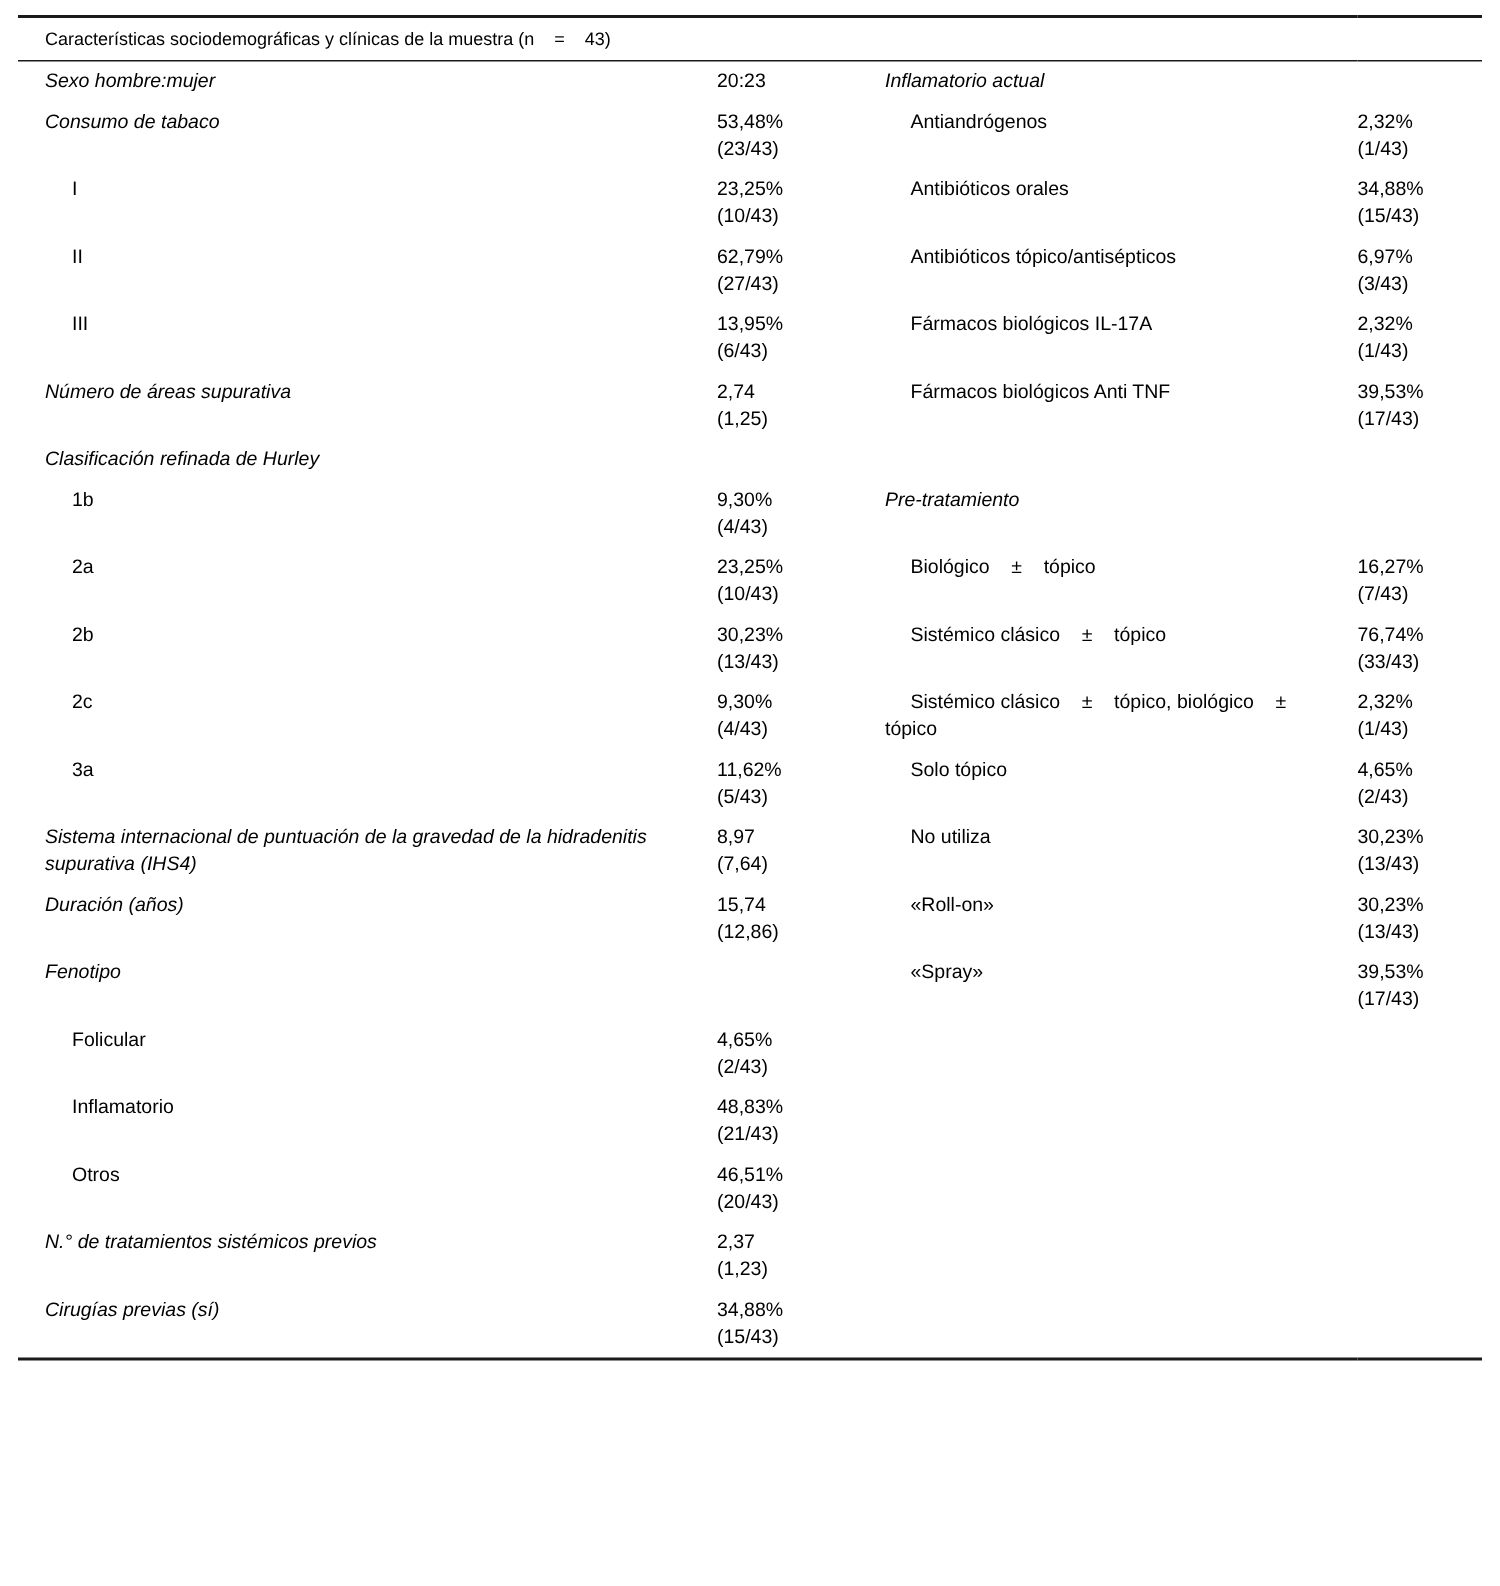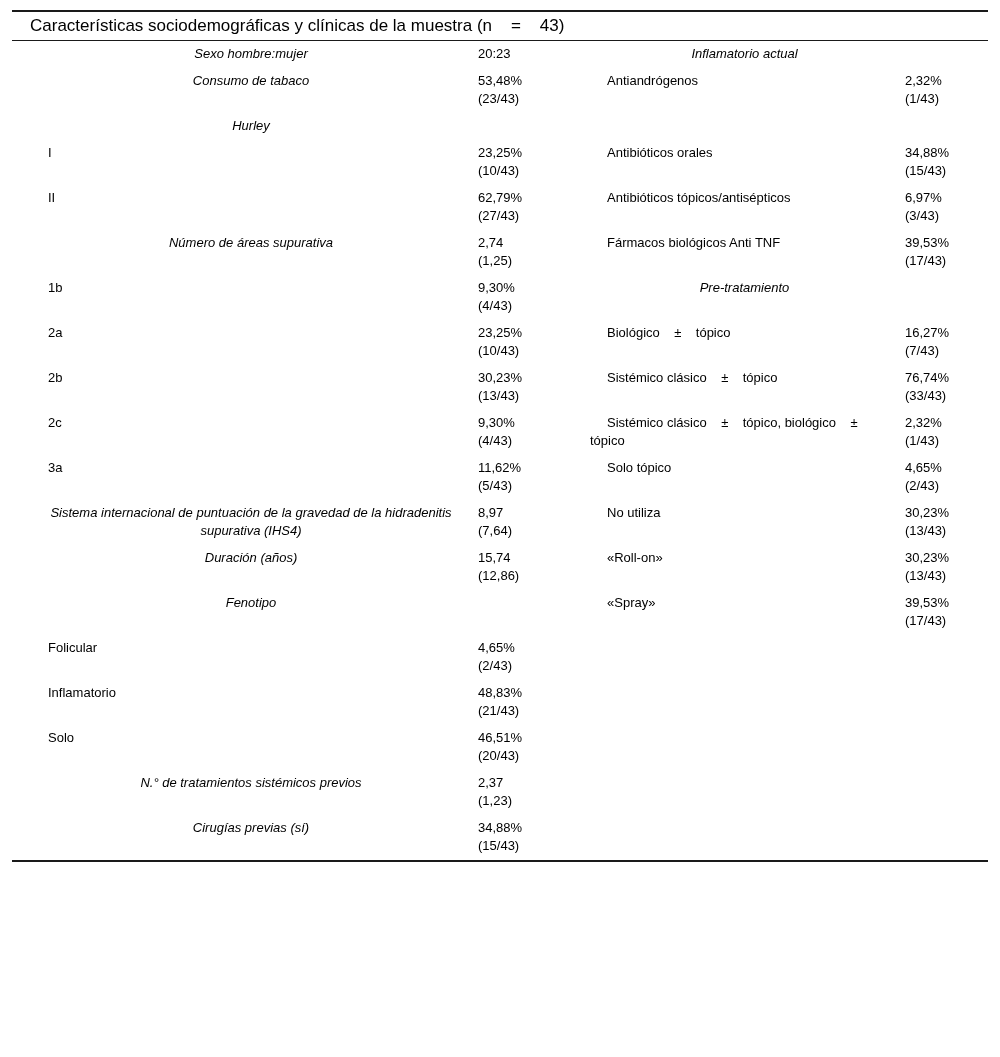--- a/index.html
+++ b/index.html
@@ -26,25 +26,25 @@
     font-size: 13px;
     line-height: 18px;
     padding: 4px 6px 5px 0;
     overflow: hidden;
   }
   tr.title-row td {
     border-top: 2px solid #1a1a1a;
     border-bottom: 1.5px solid #1a1a1a;
     padding: 5px 0 5px 18px;
     white-space: pre-wrap;
-    font-size: 17px;
+    font-size: 12px;
   }
   td.label { white-space: pre-wrap; }
   td.value { white-space: pre-line; }
-  td.italic { font-style: italic; text-align: center; }
+  td.italic { font-style: italic; }
   tbody.rows td:nth-child(1) { padding-left: 18px; }
   tbody.rows td:nth-child(1).indent { text-indent: 18px; }
   tbody.rows td:nth-child(3).indent { text-indent: 17px; }
 </style>
 </head>
 <body>
 
 <div class="page">
   <table class="char-table">
     <colgroup>
@@ -67,50 +67,58 @@
         </tr>
         <tr>
           <td class="label italic">Consumo de tabaco</td>
           <td class="value">53,48%
 (23/43)</td>
           <td class="label indent">Antiandrógenos</td>
           <td class="value">2,32%
 (1/43)</td>
         </tr>
         <tr>
-          <td class="label italic">Hurley</td>
-          <td class="value"></td>
-          <td class="label"></td>
-          <td class="value"></td>
-        </tr>
-        <tr>
           <td class="label indent">I</td>
           <td class="value">23,25%
 (10/43)</td>
           <td class="label indent">Antibióticos orales</td>
           <td class="value">34,88%
 (15/43)</td>
         </tr>
         <tr>
           <td class="label indent">II</td>
           <td class="value">62,79%
 (27/43)</td>
-          <td class="label indent">Antibióticos tópicos/antisépticos</td>
+          <td class="label indent">Antibióticos tópico/antisépticos</td>
           <td class="value">6,97%
 (3/43)</td>
+        </tr>
+        <tr>
+          <td class="label indent">III</td>
+          <td class="value">13,95%
+(6/43)</td>
+          <td class="label indent">Fármacos biológicos IL-17A</td>
+          <td class="value">2,32%
+(1/43)</td>
         </tr>
         <tr>
           <td class="label italic">Número de áreas supurativa</td>
           <td class="value">2,74
 (1,25)</td>
           <td class="label indent">Fármacos biológicos Anti TNF</td>
           <td class="value">39,53%
 (17/43)</td>
         </tr>
         <tr>
+          <td class="label italic">Clasificación refinada de Hurley</td>
+          <td class="value"></td>
+          <td class="label"></td>
+          <td class="value"></td>
+        </tr>
+        <tr>
           <td class="label indent">1b</td>
           <td class="value">9,30%
 (4/43)</td>
           <td class="label italic">Pre-tratamiento</td>
           <td class="value"></td>
         </tr>
         <tr>
           <td class="label indent">2a</td>
           <td class="value">23,25%
 (10/43)</td>
@@ -173,21 +181,21 @@
           <td class="value"></td>
         </tr>
         <tr>
           <td class="label indent">Inflamatorio</td>
           <td class="value">48,83%
 (21/43)</td>
           <td class="label"></td>
           <td class="value"></td>
         </tr>
         <tr>
-          <td class="label indent">Solo</td>
+          <td class="label indent">Otros</td>
           <td class="value">46,51%
 (20/43)</td>
           <td class="label"></td>
           <td class="value"></td>
         </tr>
         <tr>
           <td class="label italic">N.° de tratamientos sistémicos previos</td>
           <td class="value">2,37
 (1,23)</td>
           <td class="label"></td>

